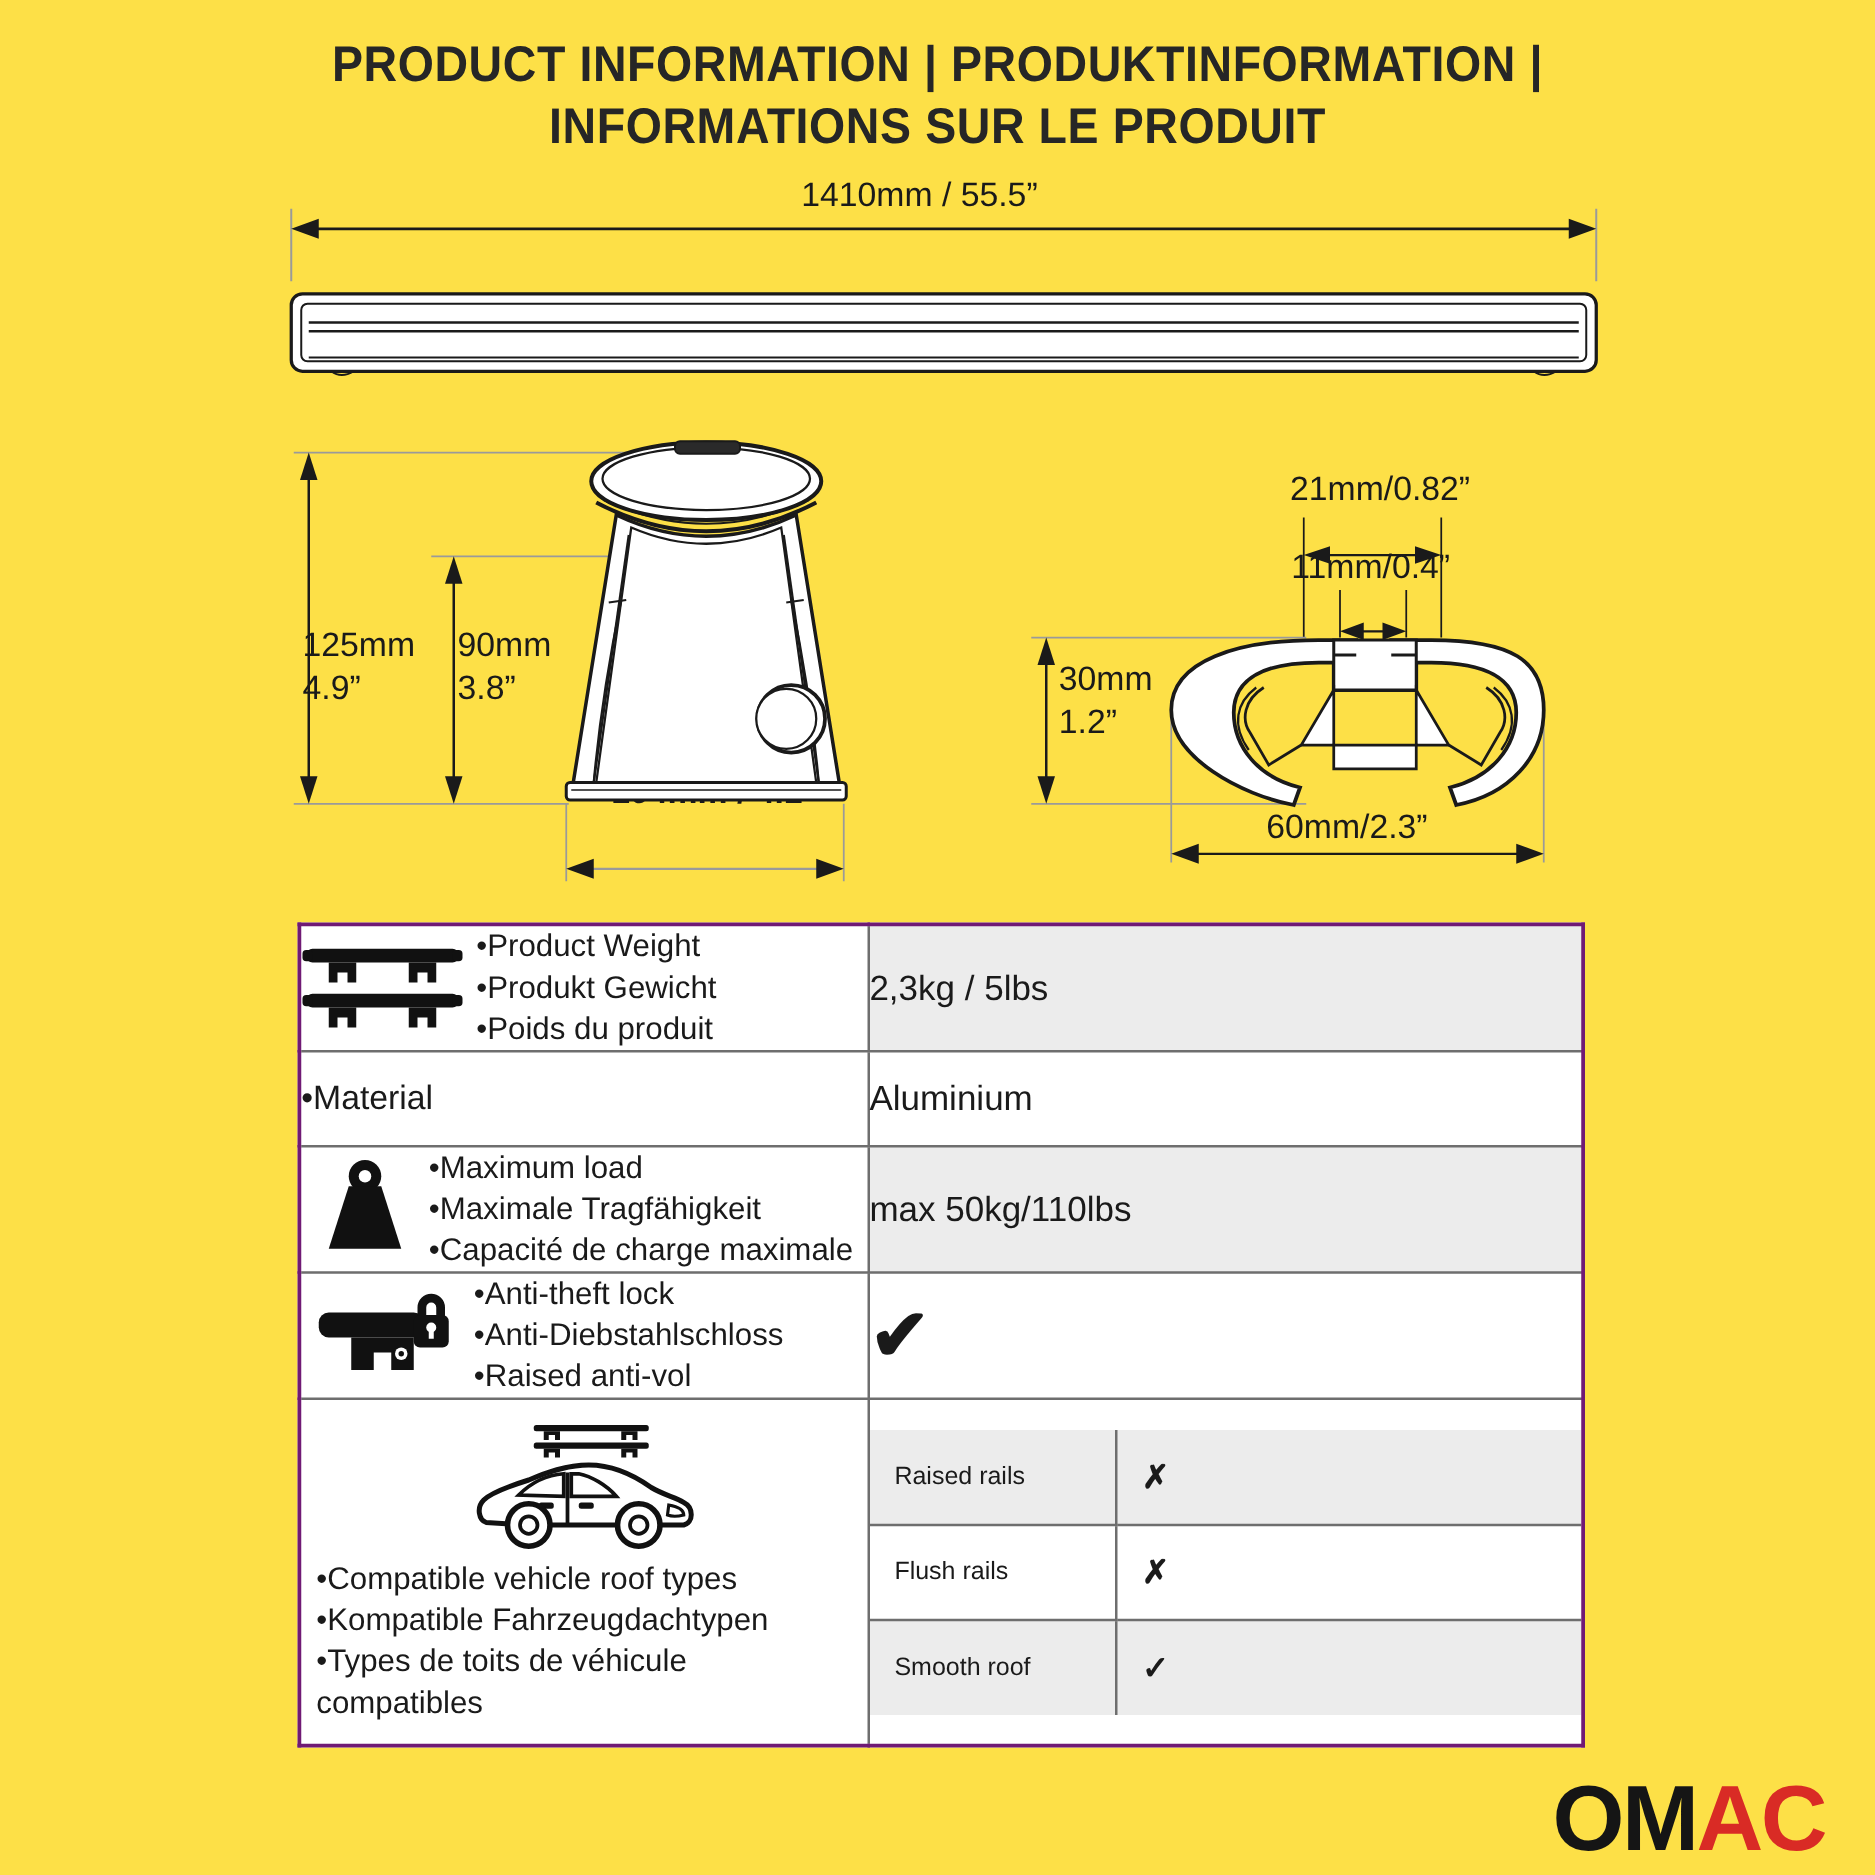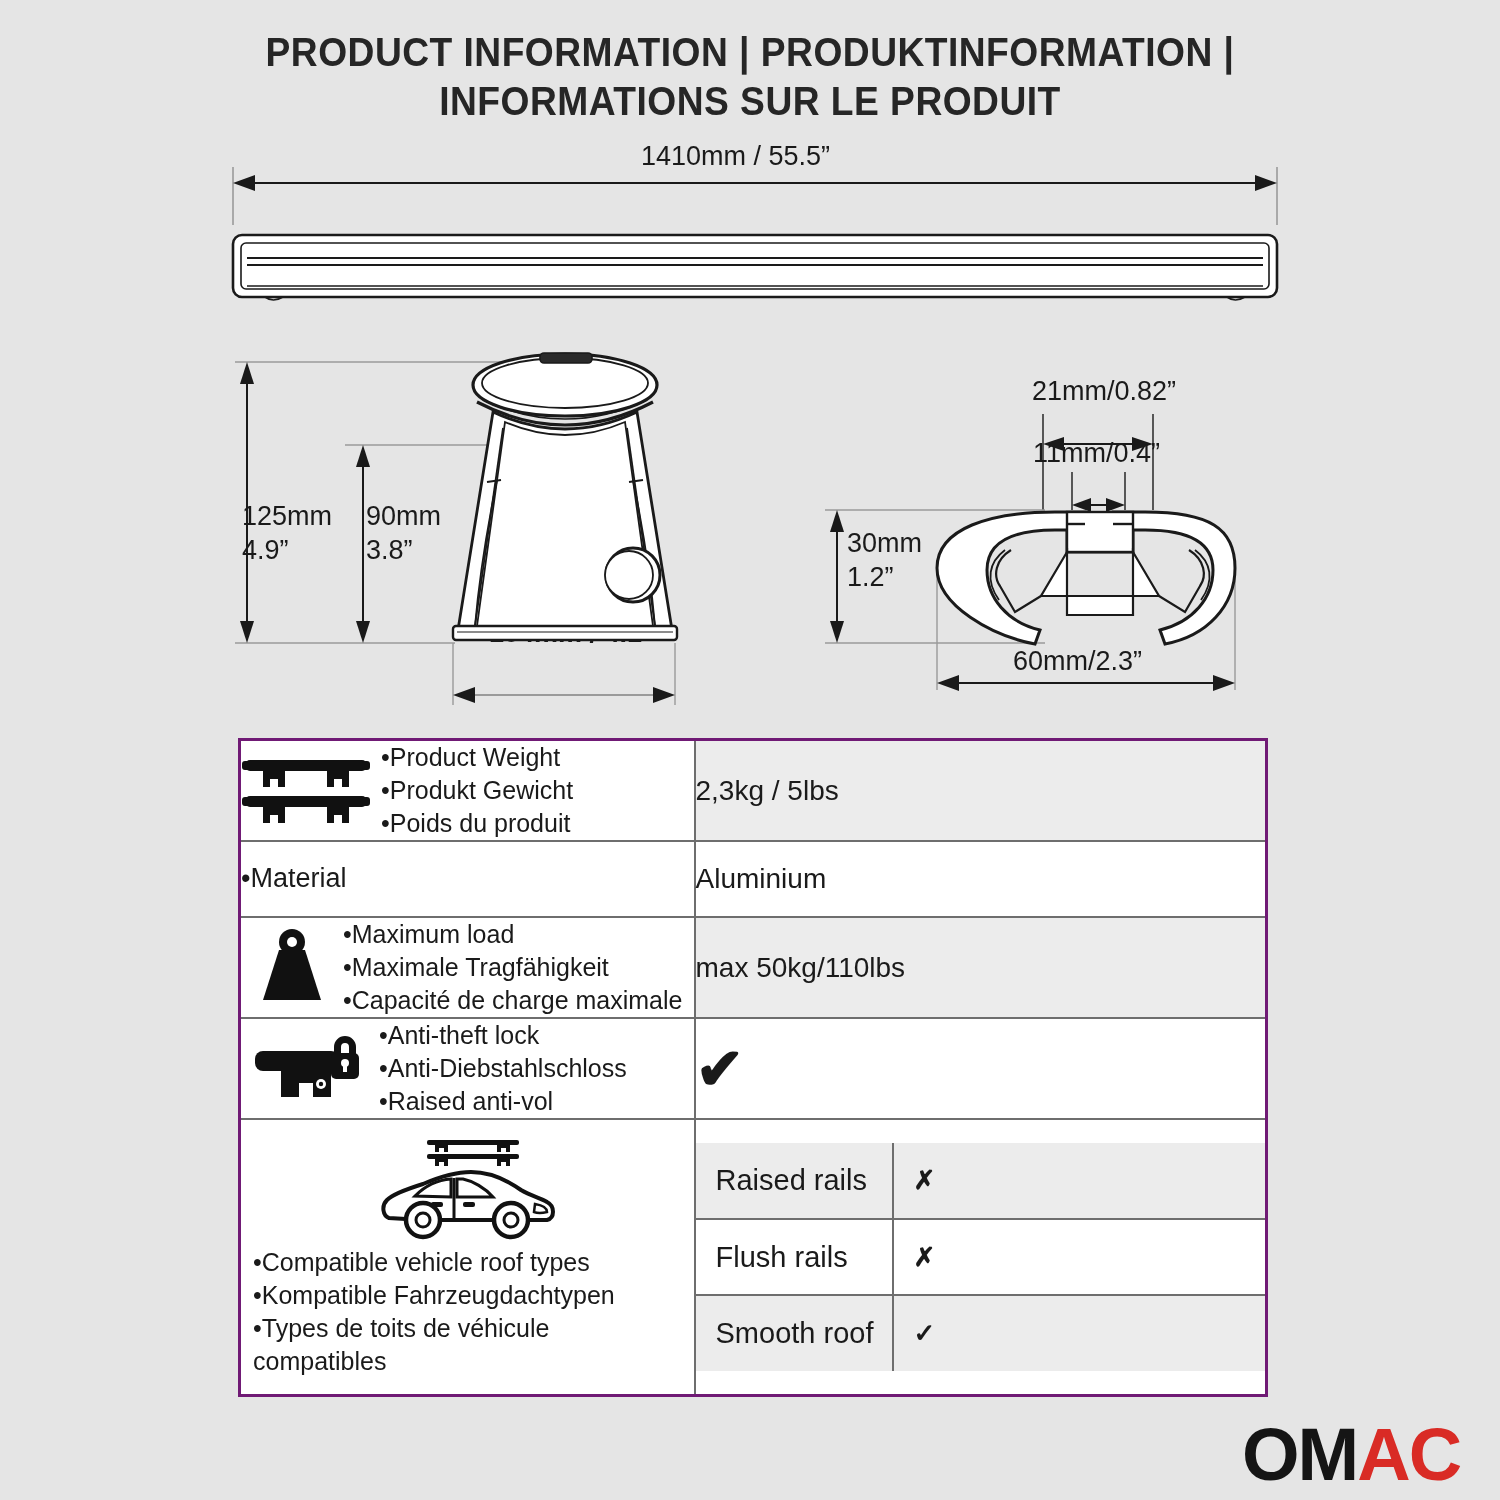--- a/index.html
+++ b/index.html
@@ -8,21 +8,21 @@
     height: 1500px;
     background: #ffffff;
     font-family: "Liberation Sans", sans-serif;
     color: #1a1a1a;
     overflow: hidden;
   }
   #page {
     position: relative;
     width: 1500px;
     height: 1500px;
-    background: #e5e5e5;
+    background: #fde047;
   }
 
   
   .title-block {
     position: absolute;
     left: 0;
     top: 28px;
     width: 1500px;
     text-align: center;
   }
@@ -79,21 +79,21 @@
 
   .label-row { display: flex; align-items: center; gap: 10px; }
   .label-icon { flex: 0 0 auto; display: block; }
   .label-texts { font-size: 25px; line-height: 1.32; color: #1a1a1a; }
   .label-texts div { white-space: nowrap; }
 
   
   .sub-table { width: 100%; border-collapse: collapse; }
   .sub-table td {
     border: 2px solid #6e6e6e;
-    font-size: 29px;
+    font-size: 20px;
     padding: 14px 0 14px 20px;
     height: 76px;
   }
   .sub-table tr:first-child td { border-top: none; }
   .sub-table tr:last-child td { border-bottom: none; }
   .sub-table td.st-name { width: 197px; border-left: none; }
   .sub-table td.st-val { border-right: none; font-size: 26px; }
   .sub-row-shaded td { background: #ececec; }
   .sub-row-plain td { background: #ffffff; }
 

